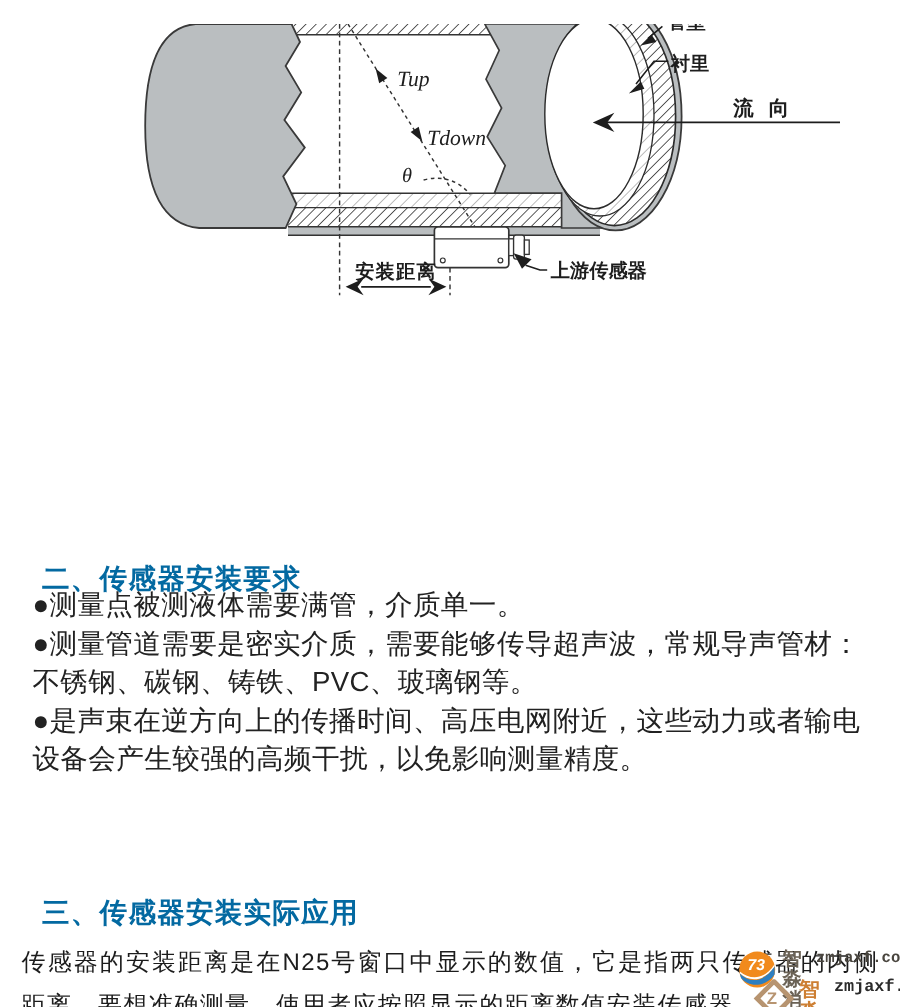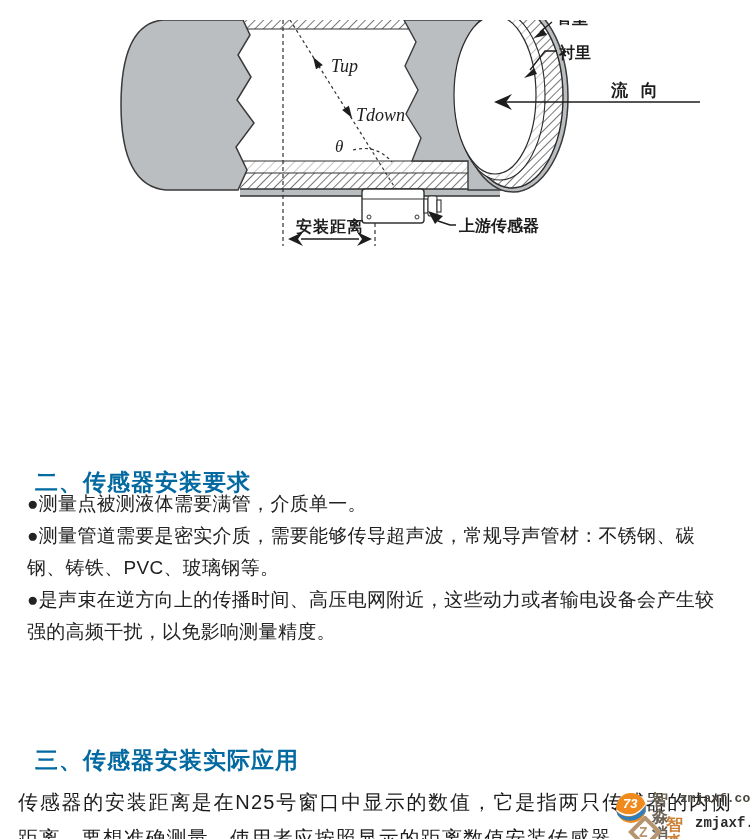--- a/index.html
+++ b/index.html
@@ -9,21 +9,21 @@
   .diagram{position:absolute;left:0;top:0;width:750px;height:230px;}
   .svg-label{font-family:"Liberation Sans","DejaVu Sans",sans-serif;fill:#1d1d1d;}
   .svg-math{font-family:"Liberation Serif","DejaVu Serif",serif;font-style:italic;fill:#1d1d1d;}
   
   .terms{position:absolute;left:0;top:225px;width:750px;height:172px;
          font-family:"Liberation Serif","DejaVu Serif",serif;color:#1a1a1a;font-size:19px;}
   .terms .t{position:absolute;white-space:nowrap;}
   
   .sec-head{position:absolute;left:35px;font-size:23px;font-weight:bold;color:#0369a1;
             white-space:nowrap;letter-spacing:1px;text-align:center;}
-  .bullets{position:absolute;left:27px;top:468px;width:702px;font-size:19px;color:#222;
+  .bullets{position:absolute;left:27px;top:468px;width:702px;font-size:23px;color:#222;
            line-height:32px;letter-spacing:0.3px;}
   .bullets .b{margin:0;}
   .para{position:absolute;left:18px;top:744px;width:714px;font-size:20px;color:#1c1c1c;
         line-height:36px;letter-spacing:1.2px;text-align:justify;}
   
   .wm{position:absolute;display:flex;align-items:flex-start;}
   .wm1{left:615px;top:772px;text-align:right;}
   .wm2{left:627px;top:796px;}
   .wm-texts{display:flex;flex-direction:row;line-height:1.05;gap:12px;}
   .wm1 .wm-name{font-size:16px;font-weight:bold;color:#6b6255;}

